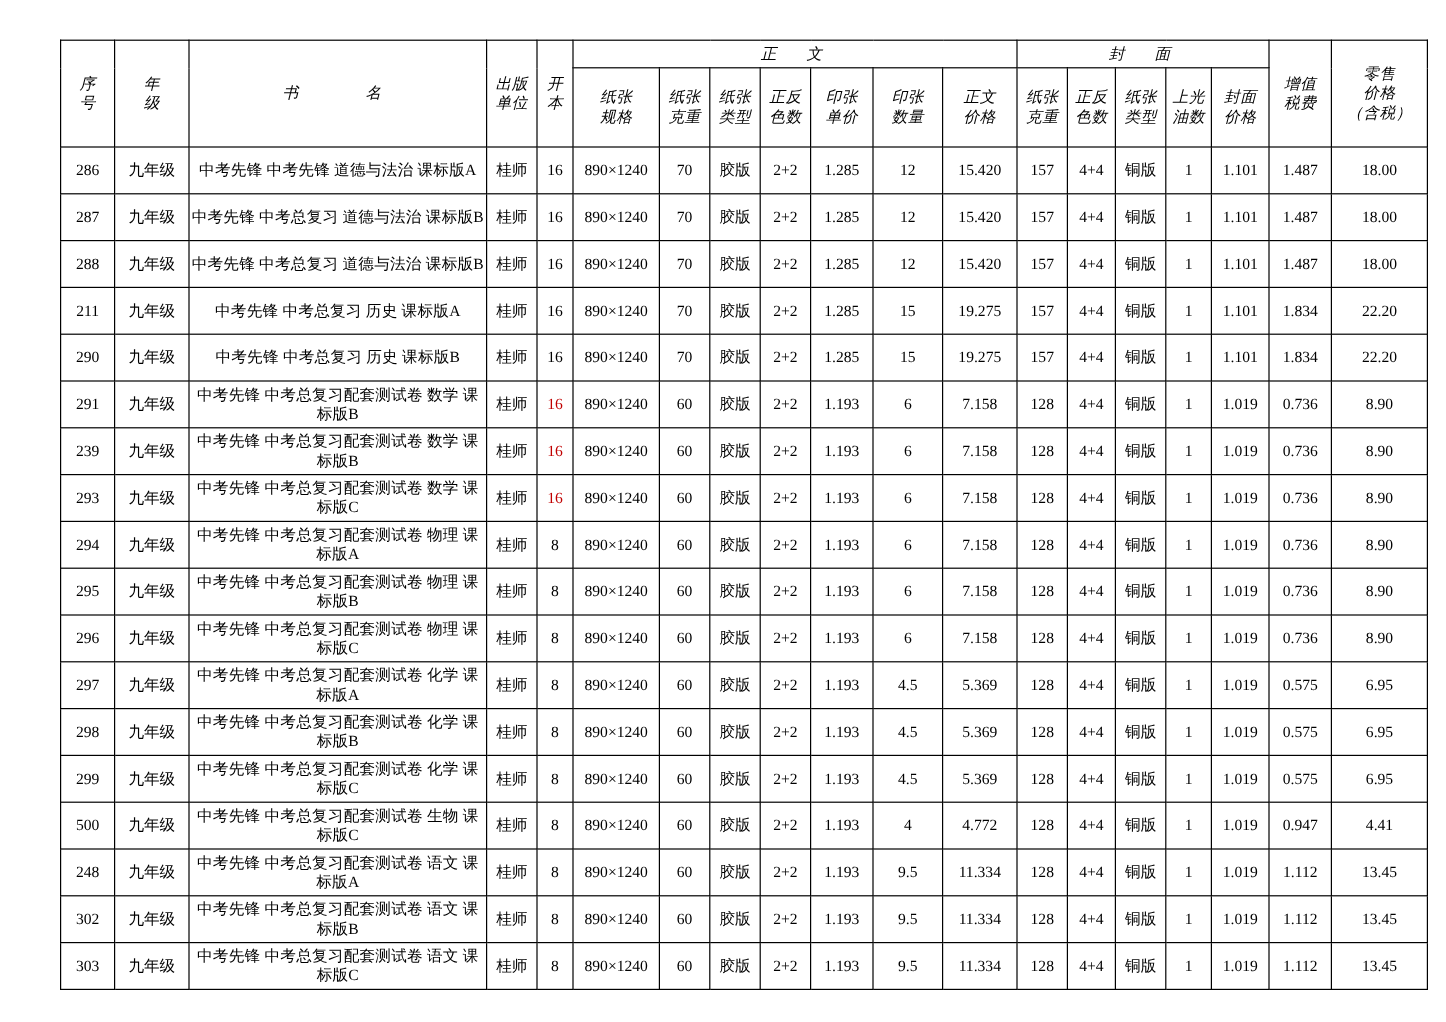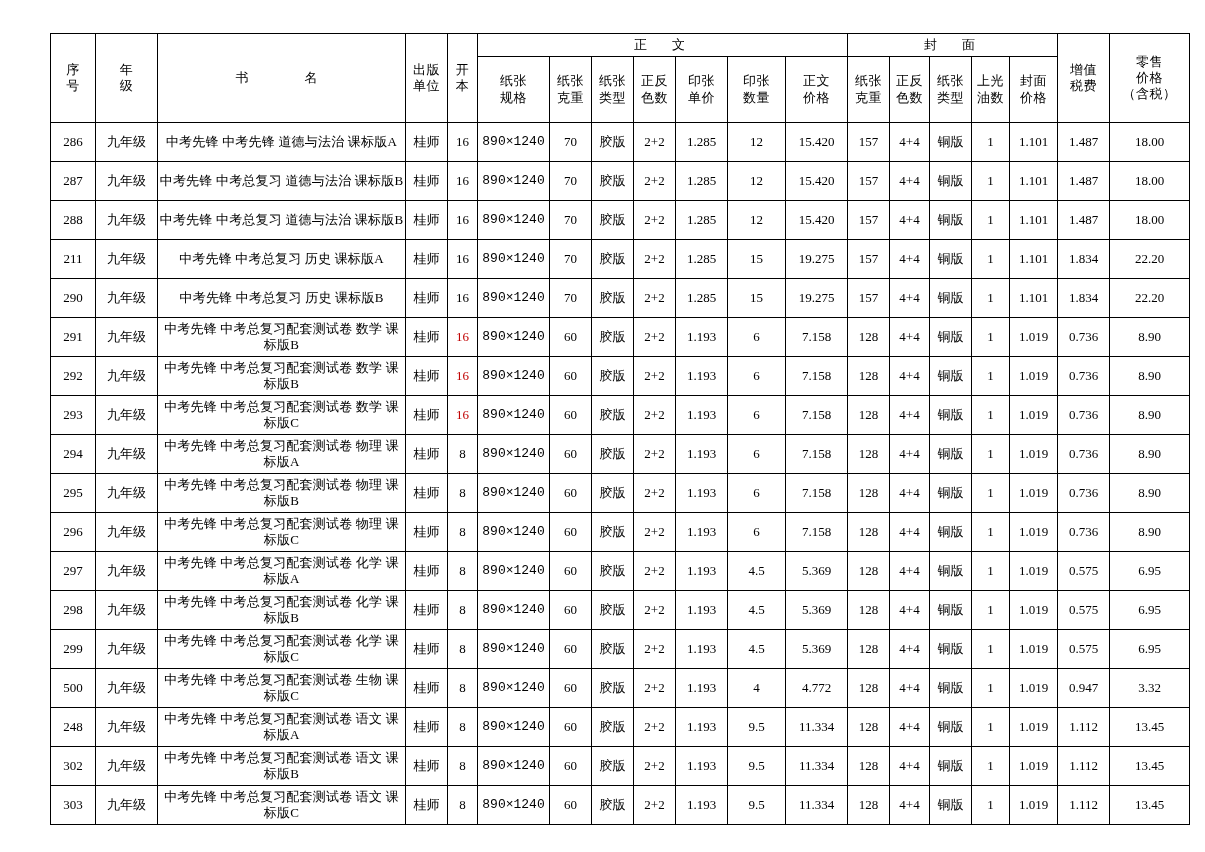--- a/index.html
+++ b/index.html
@@ -32,20 +32,21 @@
     vertical-align: middle;
     font-size: 13px;
     padding: 0;
     line-height: 1.25;
   }
   
   thead td {
     font-size: 13.5px;
     letter-spacing: 0.5px;
     padding: 2px 1px;
+    font-style: italic;
   }
   .hdr-tall {
     height: 88px;
   }
   .grp {
     height: 22px;
     letter-spacing: 6px;
   }
   .two-line {
     line-height: 1.35;
@@ -58,21 +59,20 @@
   td.title {
     text-align: left;
     padding: 1px 3px 1px 4px;
     font-size: 13.5px;
     line-height: 1.3;
     letter-spacing: 0.2px;
   }
   td.spec {
     font-size: 12.5px;
     letter-spacing: 0;
-    font-family: Liberation Mono, monospace;
   }
   td.num {
     font-size: 13.5px;
   }
   td.red {
     color: #c00000;
   }
   .footer {
     position: absolute;
     left: 0;
@@ -280,21 +280,21 @@
           <td class="num">7.158</td>
           <td class="num">128</td>
           <td class="num">4+4</td>
           <td class="num">铜版</td>
           <td class="num">1</td>
           <td class="num">1.019</td>
           <td class="num">0.736</td>
           <td class="num">8.90</td>
         </tr>
         <tr>
-          <td class="num">292</td>
+          <td class="num">239</td>
           <td class="num">九年级</td>
           <td class="title">中考先锋  中考总复习配套测试卷  数学  课标版B</td>
           <td class="num">桂师</td>
           <td class="num red">16</td>
           <td class="spec">890×1240</td>
           <td class="num">60</td>
           <td class="num">胶版</td>
           <td class="num">2+2</td>
           <td class="num">1.193</td>
           <td class="num">6</td>
@@ -466,21 +466,21 @@
           <td class="num">2+2</td>
           <td class="num">1.193</td>
           <td class="num">4</td>
           <td class="num">4.772</td>
           <td class="num">128</td>
           <td class="num">4+4</td>
           <td class="num">铜版</td>
           <td class="num">1</td>
           <td class="num">1.019</td>
           <td class="num">0.947</td>
-          <td class="num">3.32</td>
+          <td class="num">4.41</td>
         </tr>
         <tr>
           <td class="num">248</td>
           <td class="num">九年级</td>
           <td class="title">中考先锋  中考总复习配套测试卷  语文  课标版A</td>
           <td class="num">桂师</td>
           <td class="num">8</td>
           <td class="spec">890×1240</td>
           <td class="num">60</td>
           <td class="num">胶版</td>

